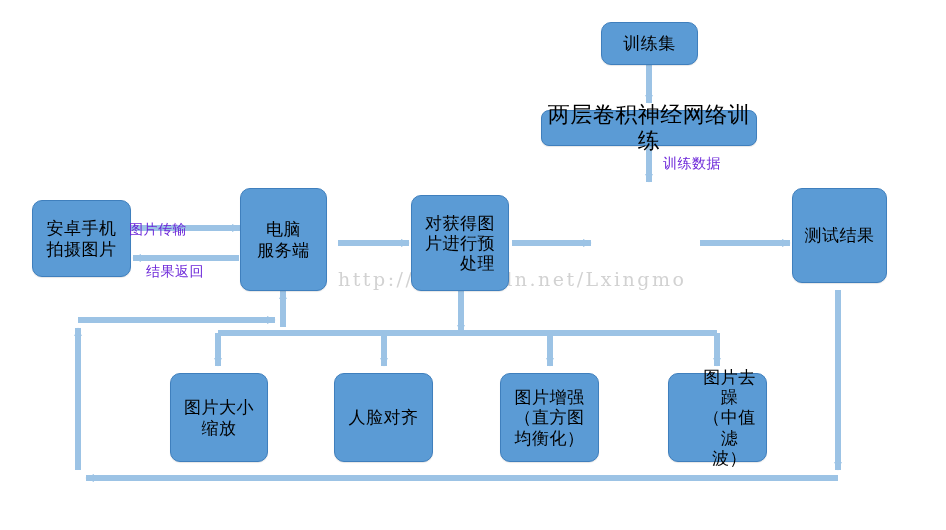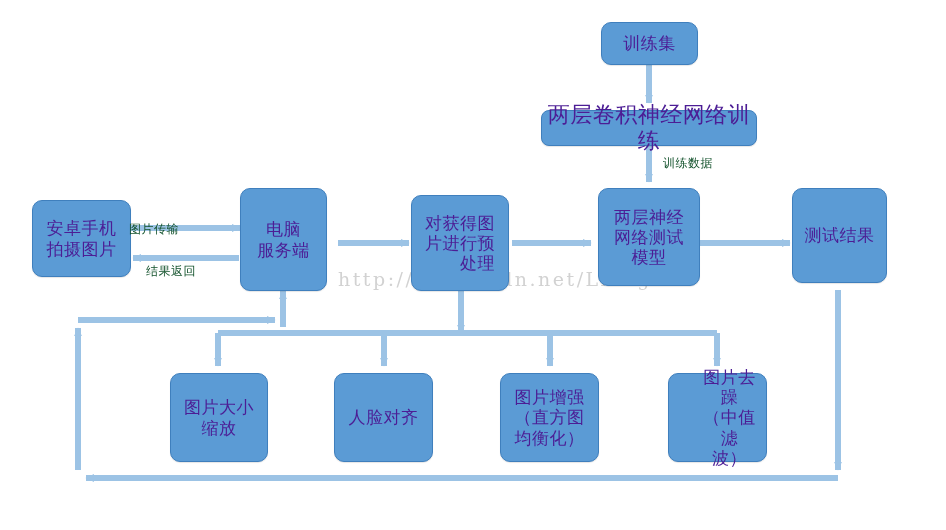--- a/index.html
+++ b/index.html
@@ -21,21 +21,21 @@
     top: 0;
     width: 946px;
     height: 530px;
   }
   .node {
     position: absolute;
     box-sizing: border-box;
     background: #5b9bd5;
     border: 1px solid #3f7fbd;
     border-radius: 10px;
-    color: #4c1d95;
+    color: #000000;
     display: flex;
     align-items: center;
     justify-content: center;
     text-align: center;
     line-height: 1.18;
     font-size: 17px;
     letter-spacing: 0.5px;
     z-index: 3;
     box-shadow: 0 1px 1px rgba(0,0,0,0.10);
   }
@@ -43,22 +43,22 @@
     display: block;
     padding: 0 4px;
     white-space: pre-line;
   }
   .node.wide {
     border-radius: 8px;
   }
   .edge-label {
     position: absolute;
     z-index: 4;
-    color: #14532d;
-    font-size: 12px;
+    color: #6d28d9;
+    font-size: 14px;
     white-space: nowrap;
     letter-spacing: 0.5px;
   }
   .watermark {
     position: absolute;
     z-index: 2;
     color: #d2d2d2;
     font-family: "DejaVu Serif", "Liberation Serif", serif;
     font-size: 19px;
     letter-spacing: 2.5px;
@@ -127,25 +127,20 @@
     <span>电脑
 服务端</span>
   </div>
 
   <div class="node" style="left:411px; top:195px; width:98px; height:96px;text-align:right;">
     <span>对获得图
 片进行预
 处理</span>
   </div>
 
-  <div class="node" style="left:598px; top:188px; width:102px; height:98px;">
-    <span>两层神经
-网络测试
-模型</span>
-  </div>
 
   <div class="node" style="left:792px; top:188px; width:95px; height:95px;">
     <span>测试结果</span>
   </div>
 
   <div class="node" style="left:601px; top:22px; width:97px; height:43px;">
     <span>训练集</span>
   </div>
 
   <div class="node wide" style="left:541px; top:110px; width:216px; height:36px; font-size:22px;">

